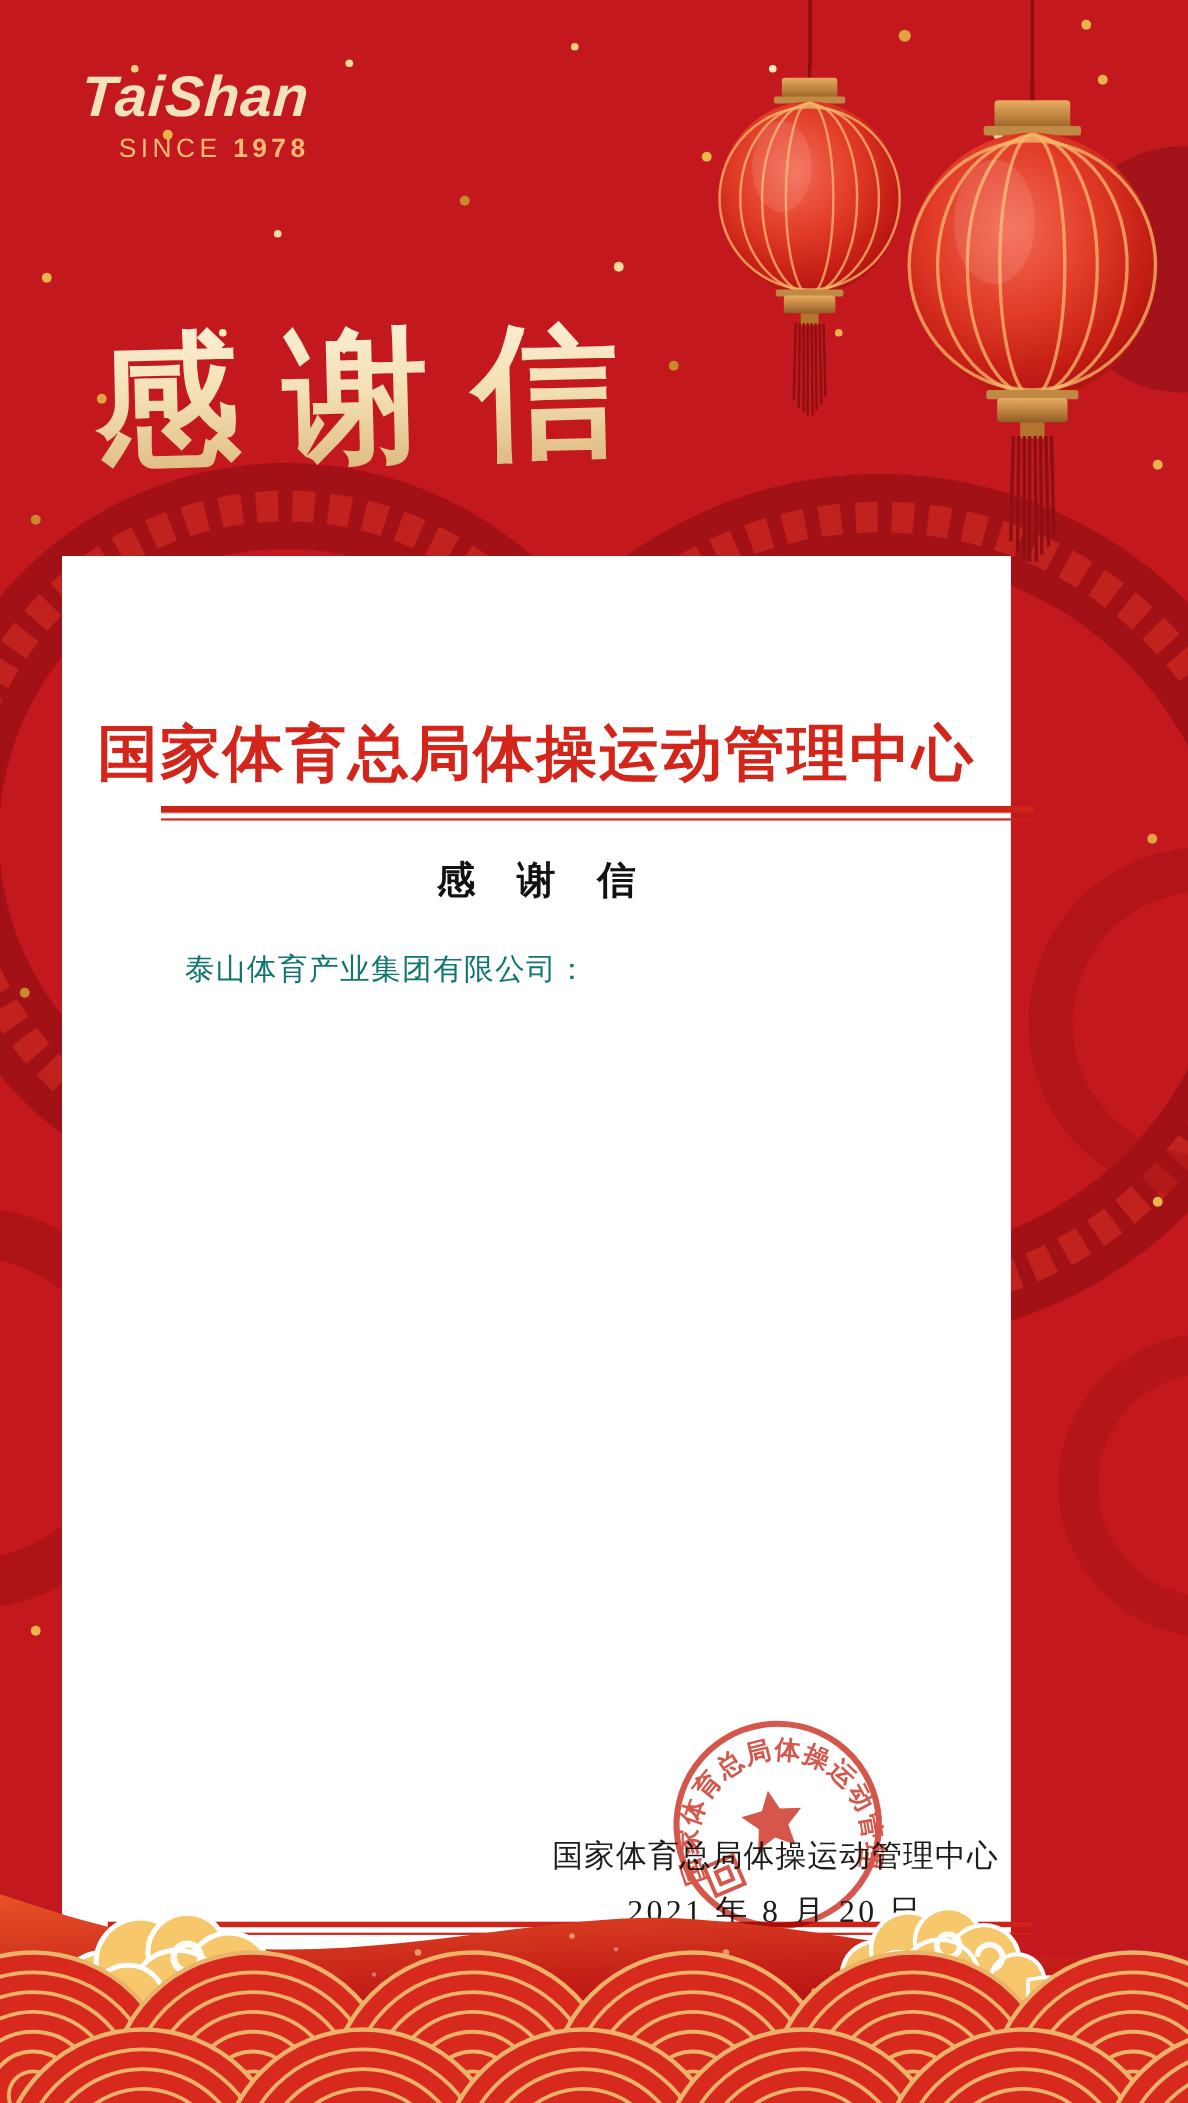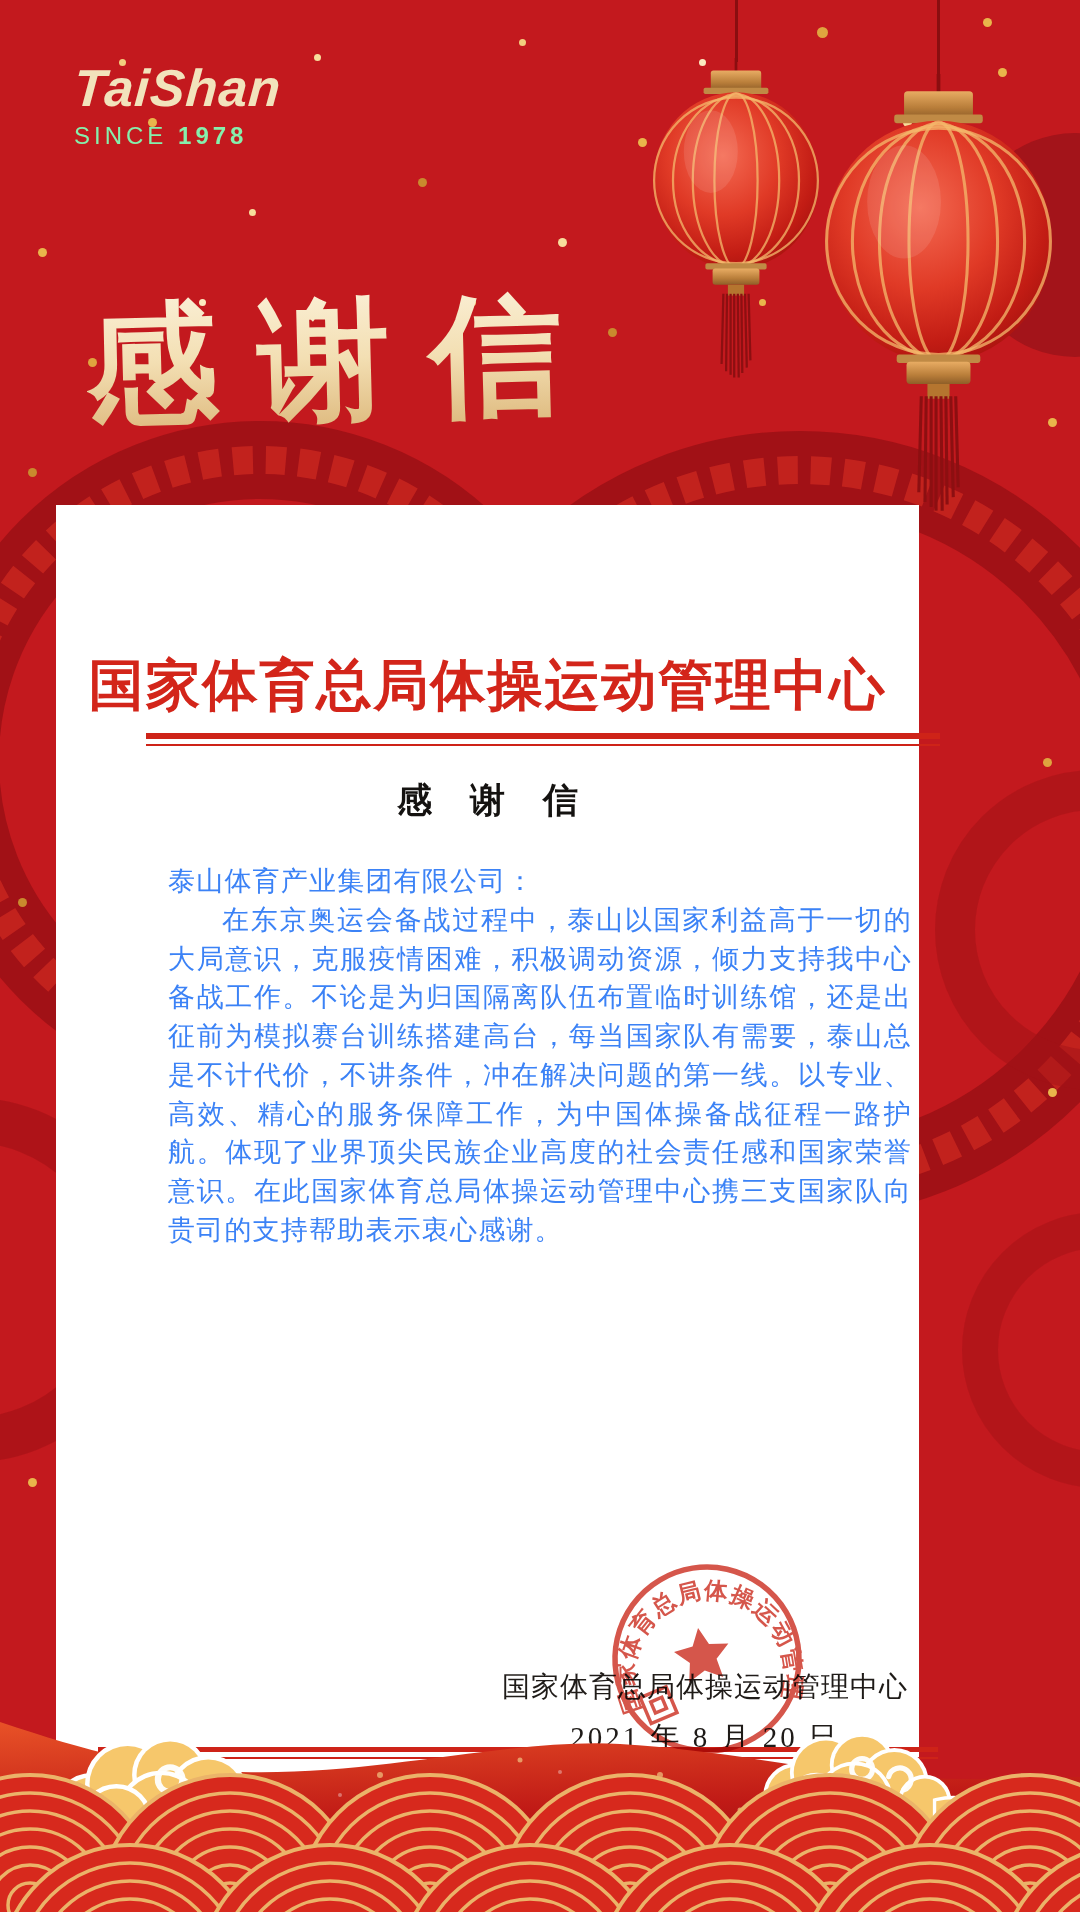--- a/index.html
+++ b/index.html
@@ -26,41 +26,41 @@
   .string-2{left:937px;top:0;height:80px;}
   .dark-disc{left:963px;top:133px;width:224px;height:224px;border-radius:50%;
              background:#A3141A;z-index:1;}
   .lantern{z-index:2;}
 
   
   .brand{left:74px;top:58px;z-index:2;color:#F0DEB2;
          font-family:"Liberation Sans","DejaVu Sans",sans-serif;}
   .brand-name{font-size:52px;font-weight:800;font-style:italic;letter-spacing:1px;
               transform:skewX(-4deg);color:#F2E3BC;}
-  .brand-since{margin-top:4px;font-size:24px;letter-spacing:4px;color:#86efac;font-weight:400;}
+  .brand-since{margin-top:4px;font-size:24px;letter-spacing:4px;color:#fdba74;font-weight:400;text-align:right;}
   .brand-since b{font-weight:800;}
 
   
   .calli{left:86px;top:272px;z-index:2;font-size:132px;font-weight:900;letter-spacing:40px;
          transform:rotate(-1.5deg);
          background:linear-gradient(180deg,#FCF3DD 0%,#F3DFB3 48%,#D8AF6F 100%);
          -webkit-background-clip:text;background-clip:text;color:transparent;
          text-shadow:none;font-family:"Liberation Serif","DejaVu Serif",serif;}
 
   
   .card{left:56px;top:505px;width:863px;height:1407px;background:#FFFFFF;z-index:3;}
   .org-title{left:0;top:144px;width:100%;text-align:center;font-size:55px;font-weight:900;
              color:#D3251A;letter-spacing:2px;white-space:nowrap;}
   .rule{background:#CE2318;}
   .rule-thick{left:90px;top:228px;width:794px;height:6px;}
   .rule-thin{left:90px;top:239px;width:794px;height:2px;}
   .heading{left:0;top:272px;width:100%;text-align:center;font-size:35px;font-weight:700;
            color:#141210;letter-spacing:38px;padding-left:38px;box-sizing:border-box;}
   .body-text{left:112px;top:357px;width:744px;font-size:27px;line-height:38.75px;
-             color:#3b82f6;text-align:justify;word-break:break-all;letter-spacing:1.2px;}
+             color:#0f766e;text-align:justify;word-break:break-all;letter-spacing:1.2px;}
   .body-text p{margin:0;}
   .body-text p.indent{text-indent:2em;}
   .sign-block{left:399px;top:1163px;width:500px;text-align:center;color:#1F1B18;}
   .sign-line{font-size:28px;letter-spacing:1px;}
   .date-line{margin-top:12px;font-size:29px;letter-spacing:3px;}
   .rule-f-thick{left:42px;top:1242px;width:840px;height:5px;}
   .rule-f-thin{left:42px;top:1252px;width:840px;height:2px;}
   .stamp{left:551px;top:1054px;z-index:4;mix-blend-mode:multiply;opacity:.85;}
 
   
@@ -148,21 +148,20 @@
   <div class="abs calli">感谢信</div>
 
   <div class="abs card">
     <div class="abs org-title">国家体育总局体操运动管理中心</div>
     <div class="abs rule rule-thick"></div>
     <div class="abs rule rule-thin"></div>
     <div class="abs heading">感谢信</div>
 
     <div class="abs body-text">
       <p>泰山体育产业集团有限公司：</p>
-      <p class="indent">在东京奥运会备战过程中，泰山以国家利益高于一切的大局意识，克服疫情困难，积极调动资源，倾力支持我中心备战工作。不论是为归国隔离队伍布置临时训练馆，还是出征前为模拟赛台训练搭建高台，每当国家队有需要，泰山总是不计代价，不讲条件，冲在解决问题的第一线。以专业、高效、精心的服务保障工作，为中国体操备战征程一路护航。体现了业界顶尖民族企业高度的社会责任感和国家荣誉意识。在此国家体育总局体操运动管理中心携三支国家队向贵司的支持帮助表示衷心感谢。</p>
     </div>
 
     <div class="abs sign-block">
       <div class="sign-line">国家体育总局体操运动管理中心</div>
       <div class="date-line">2021 年 8 月 20 日</div>
     </div>
 
     <div class="abs rule rule-f-thick"></div>
     <div class="abs rule rule-f-thin"></div>
 

